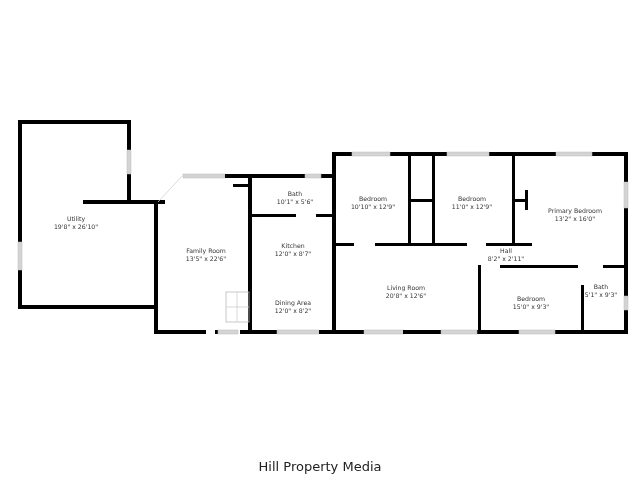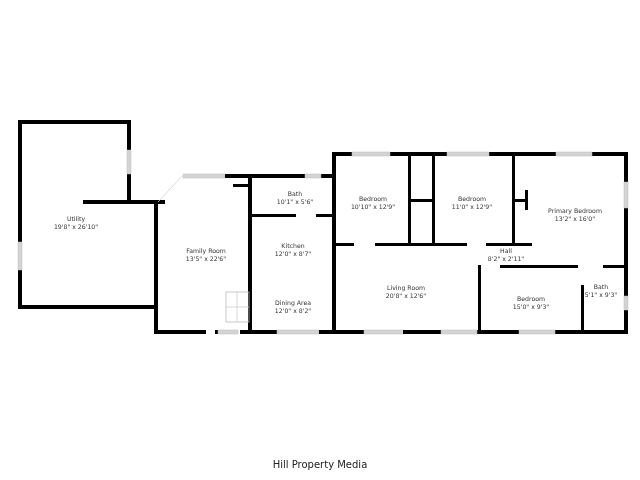--- a/index.html
+++ b/index.html
@@ -2,21 +2,21 @@
 <html><head>
   <meta charset="utf-8">
   <style>
     html, body { margin:0; padding:0; background:#ffffff; }
     body { width:640px; height:480px; position:relative; overflow:hidden; font-family:"DejaVu Sans", sans-serif; }
     #plan { position:absolute; left:0; top:0; width:640px; height:480px; }
     .wall { fill:#000; }
     .win { fill:#d4d4d4; stroke:#bdbdbd; stroke-width:0.5; }
     .thin { stroke:#cfcfcf; stroke-width:0.8; fill:none; }
     .lbl { position:absolute; text-align:center; font-size:6.2px; line-height:7.5px; color:#333; white-space:nowrap; transform:translateX(-50%); }
-    .credit { position:absolute; left:320px; top:459px; transform:translateX(-50%); font-size:10px; color:#222; white-space:nowrap; }
+    .credit { position:absolute; left:320px; top:459px; transform:translateX(-50%); font-size:13px; color:#222; white-space:nowrap; }
   </style>
 </head>
 <body>
 
 <svg id="plan" viewBox="0 0 640 480" xmlns="http://www.w3.org/2000/svg">
 
   <g>
     <rect class="wall" x="18" y="120" width="112" height="4"></rect>
     <rect class="wall" x="18" y="120" width="4" height="188"></rect>
     <rect class="wall" x="18" y="305" width="138" height="4"></rect>

